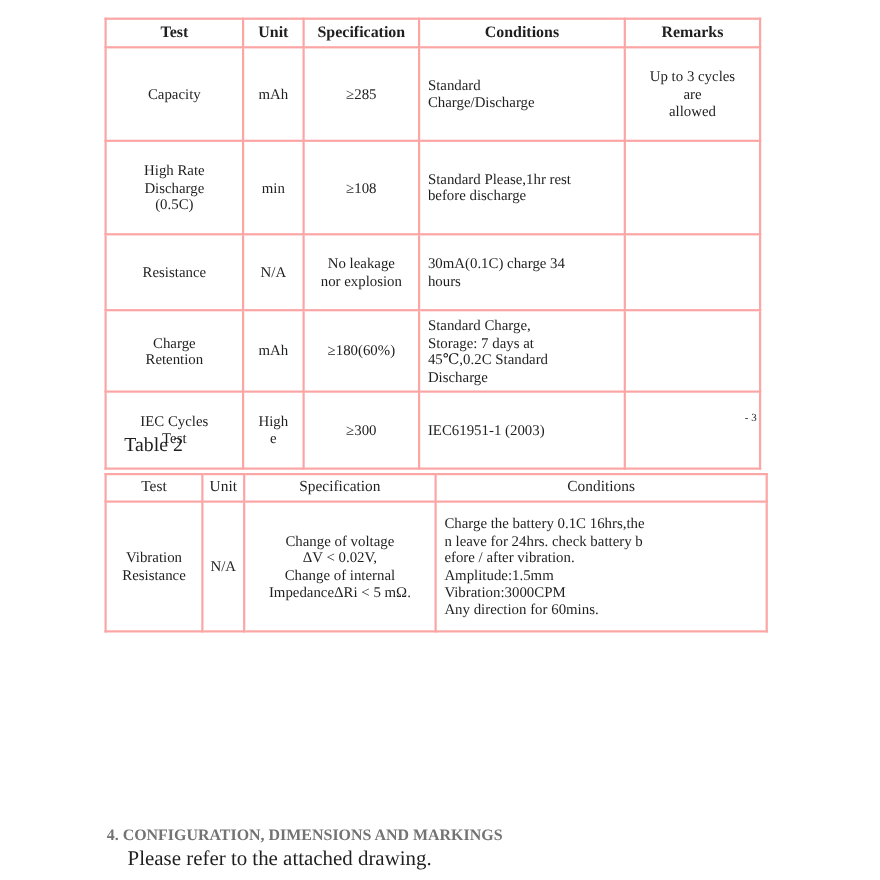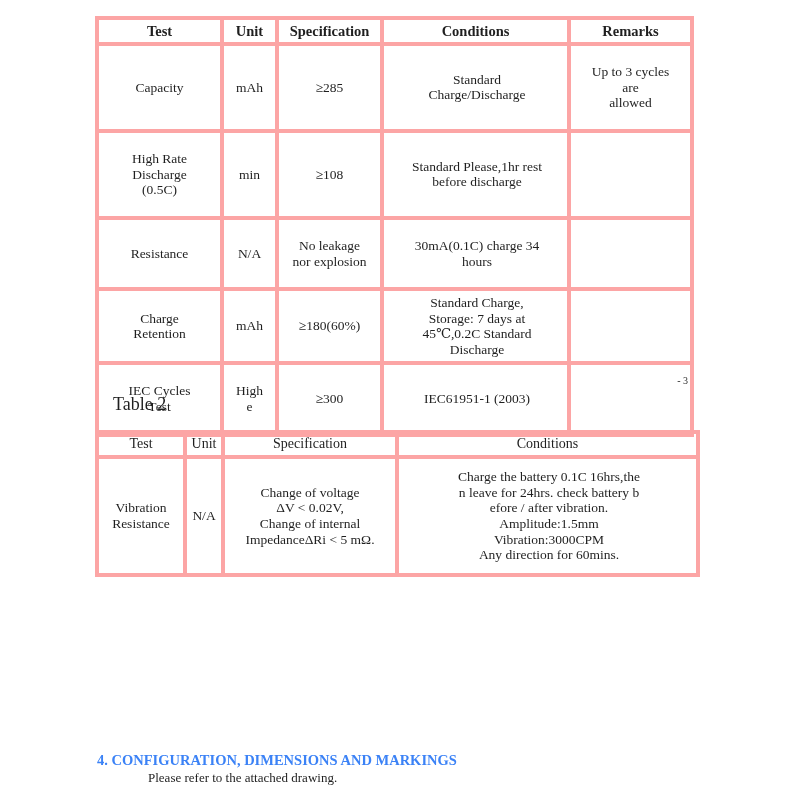--- a/index.html
+++ b/index.html
@@ -9,34 +9,34 @@
     background: #ffffff;
     font-family: "Liberation Serif", "DejaVu Serif", serif;
     color: #1f1f1f;
   }
   .doc-table {
     border-collapse: collapse;
     table-layout: fixed;
     position: absolute;
   }
   .doc-table td, .doc-table th {
-    border: 4px solid #fca5a5;
+    border: 2px solid #fca5a5;
     vertical-align: middle;
     white-space: pre-line;
     line-height: 1.16;
     overflow: hidden;
   }
   #table1 { left: 95px; top: 16px; width: 595px; border: 2px solid #2e2e2e; }
   #table1 th { font-size: 14.5px; font-weight: bold; text-align: center; padding: 1px 2px; }
   #table1 td { font-size: 13.5px; }
   #table2 { left: 95px; top: 430px; width: 601px; border: 2px solid #2e2e2e; }
   #table2 th { font-size: 14px; font-weight: normal; text-align: center; padding: 1px 2px; }
   #table2 td { font-size: 13.5px; }
   .cell-c { text-align: center; padding: 18px 3px; }
-  .cell-l { text-align: center; padding: 1px 4px 1px 7px; }
+  .cell-l { text-align: left; padding: 1px 4px 1px 7px; }
   .tbl-label {
     position: absolute;
     left: 113px; top: 394px;
     font-size: 18px;
   }
   .page-marker {
     position: absolute;
     left: 648px; top: 375px;
     width: 40px;
     text-align: right;
@@ -44,22 +44,22 @@
     color: #2a2a2a;
   }
   .section-heading {
     position: absolute;
     left: 97px; top: 752px;
     font-size: 14.5px;
     font-weight: bold;
   }
   .section-body {
     position: absolute;
-    left: 148px; top: 770px;
-    font-size: 13px;
+    left: 116px; top: 770px;
+    font-size: 19px;
   }
 </style>
 </head>
 <body>
 
 <table class="doc-table" id="table1">
   <colgroup>
     <col style="width:125px">
       <col style="width:55px">
       <col style="width:105px">
@@ -155,14 +155,14 @@
     <td class="cell-l">Charge the battery 0.1C 16hrs,the
 n leave for 24hrs. check battery b
 efore / after vibration.
 Amplitude:1.5mm
 Vibration:3000CPM
 Any direction for 60mins.</td>
   </tr>
 </tbody>
   </table>
 
-<div class="section-heading" style="color: #3b82f6;">4. CONFIGURATION, DIMENSIONS AND MARKINGS</div>
+<div class="section-heading" style="color: #737373;">4. CONFIGURATION, DIMENSIONS AND MARKINGS</div>
 <div class="section-body">Please refer to the attached drawing.</div>
 
 </body></html>

